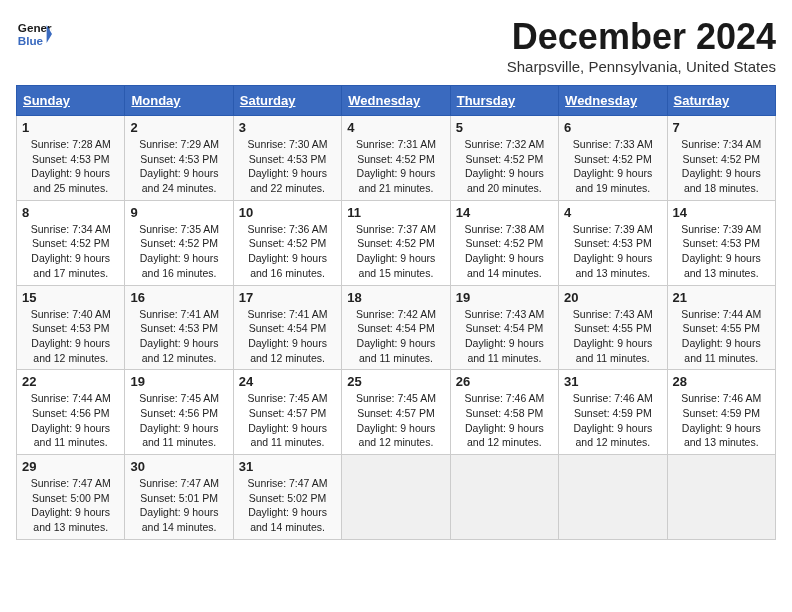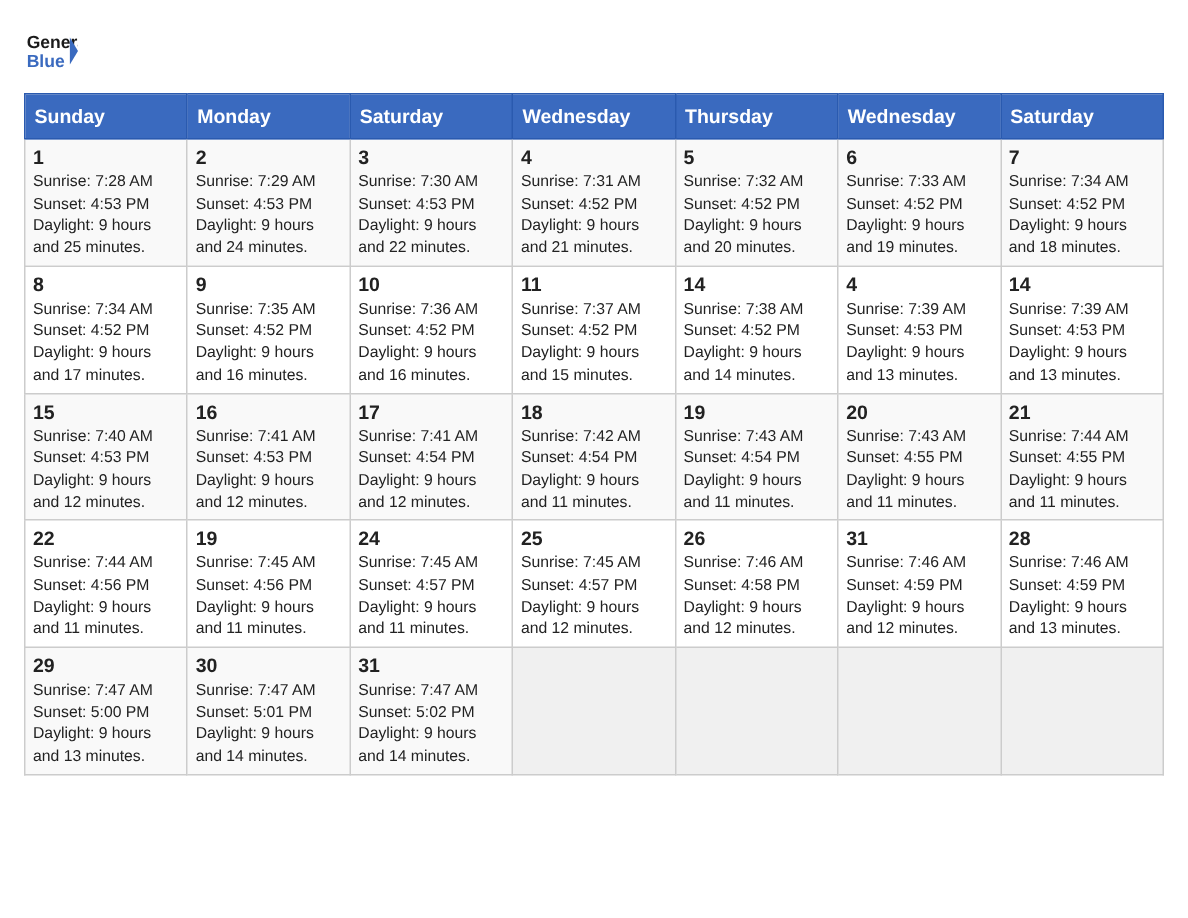--- a/index.html
+++ b/index.html
@@ -43,20 +43,21 @@
       table-layout: fixed;
     }
     th {
       background-color: #3a6abf;
       color: #fff;
       font-size: 13px;
       font-weight: bold;
       padding: 7px 6px;
       text-align: left;
       border: 1px solid #2a5aaf;
+      text-decoration: underline;
     }
     td {
       border: 1px solid #ccc;
       vertical-align: top;
       padding: 4px 5px;
       font-size: 10.5px;
       color: #222;
       background: #fff;
       height: 80px;
     }
@@ -70,32 +71,37 @@
       font-size: 13px;
       font-weight: bold;
       display: block;
       margin-bottom: 2px;
     }
     td.empty {
       background: #f0f0f0 !important;
     }
     .cell-content {
       line-height: 1.4;
+      text-align: center;
     }
   </style>
 </head>
 <body>
 
 <div class="header-area">
   <div class="logo">
     <svg class="logo-icon" viewBox="0 0 40 40">
       <text x="2" y="18" font-size="13" font-weight="bold" fill="#1a1a1a" font-family="Arial">General</text>
       <text x="2" y="32" font-size="13" font-weight="bold" fill="#3a6abf" font-family="Arial">Blue</text>
       <polygon points="34,10 40,20 34,30" fill="#3a6abf"></polygon>
     </svg>
+  </div>
+  <div class="title-area">
+    <div class="month-title">December 2024</div>
+    <div class="location-title">Sharpsville, Pennsylvania, United States</div>
   </div>
 </div>
 
 <table>
   <thead>
     <tr id="header-row">
         <th>Sunday</th>
         <th>Monday</th>
         <th>Saturday</th>
         <th>Wednesday</th>

